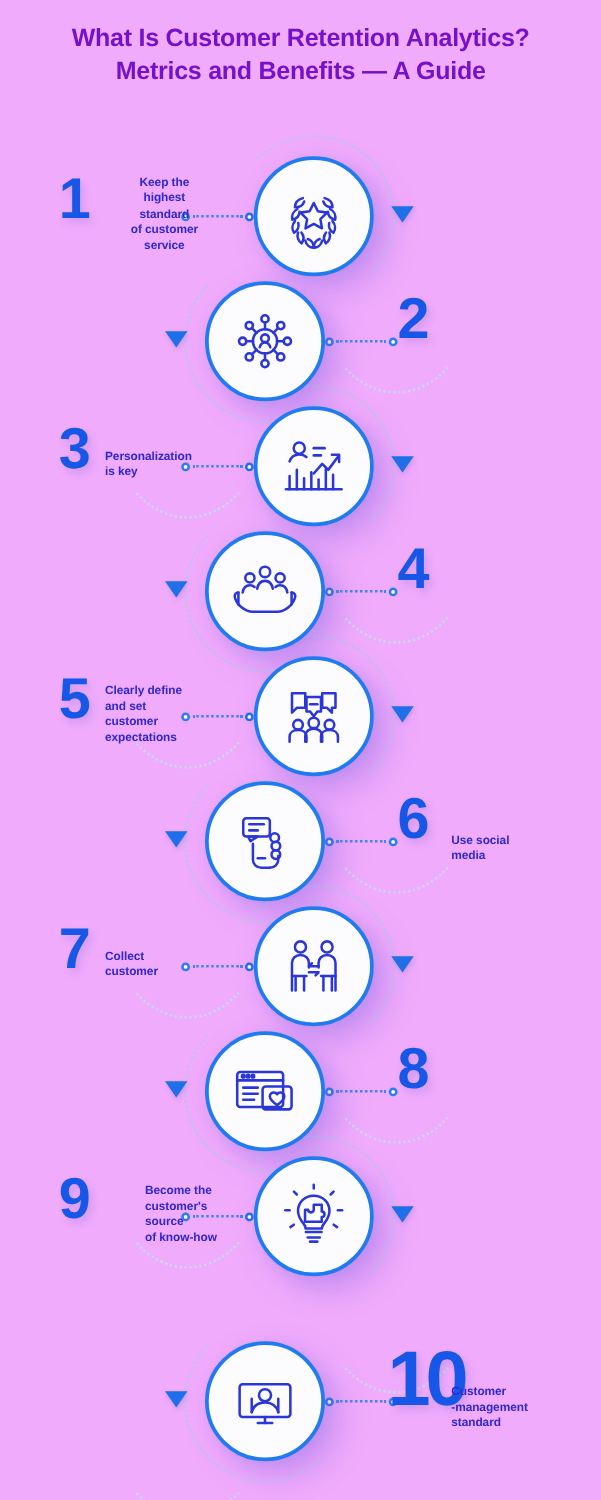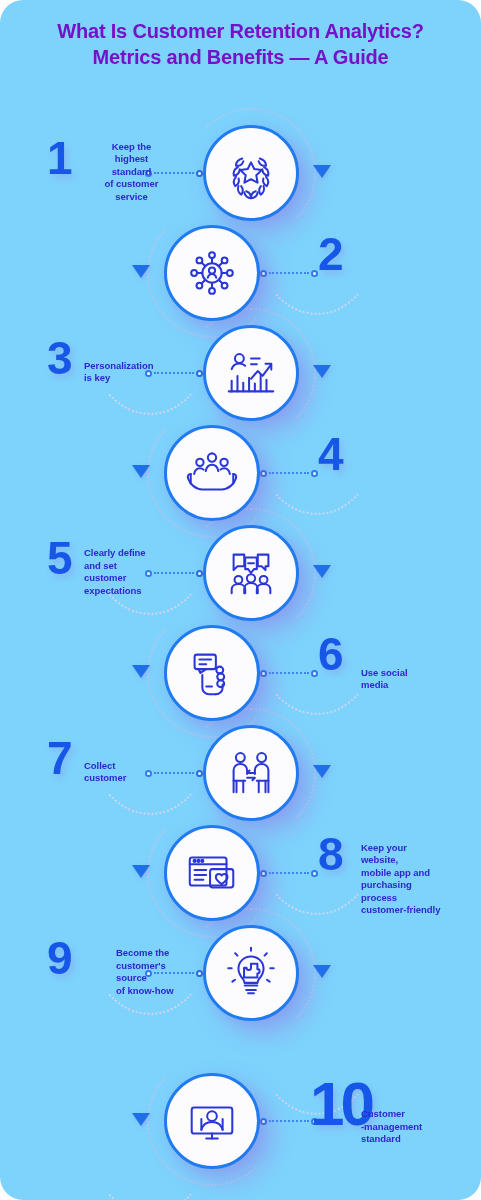--- a/index.html
+++ b/index.html
@@ -3,21 +3,21 @@
 <meta charset="utf-8">
 <style>
   html,body{margin:0;padding:0;}
   body{
     width:481px;height:1200px;
     background:#fdfdff;
     font-family:"Liberation Sans", sans-serif;
     overflow:hidden;
     position:relative;
   }
-  #page{position:relative;width:481px;height:1200px;overflow:hidden;background:#7dd3fc;border-radius:23px;}
+  #page{position:relative;width:481px;height:1200px;overflow:hidden;background:#f0abfc;}
 
   
   .title{
     position:absolute;top:18px;left:0;width:481px;
     text-align:center;
     color:#7411c9;
     font-weight:bold;
     font-size:20px;
     line-height:26px;
     letter-spacing:-0.2px;
@@ -359,28 +359,20 @@
    <rect x="28" y="26" width="24" height="19" rx="2.5"></rect>
    <path d="M40 41.5c-3.5-2.6-6-4.6-6-7.2 0-2 1.6-3.3 3.3-3.3 1.2 0 2.2 .6 2.7 1.5 .5-.9 1.5-1.5 2.7-1.5 1.7 0 3.3 1.3 3.3 3.3 0 2.6-2.5 4.6-6 7.2z"></path>
  </svg>
         </div>
         <div class="connector" style="left: 260px; width: 58px; top: 45px;">
           <span class="dot-fill"></span>
           <span class="dotline"></span>
           <span class="dot-open"></span>
         </div>
         <div class="num n-sm" style="left: 318px; top: 8px;">8</div>
-        <div class="label" style="left: 361px; width: 112px; top: 18.5px;">
-          <div>Keep your</div>
-          <div>website,</div>
-          <div>mobile app and</div>
-          <div>purchasing</div>
-          <div>process</div>
-          <div>customer-friendly</div>
-        </div>
         <div class="tri" style="left: 132px; top: 42px;"></div>
       </div>
       <div class="step" style="top: 923px;">
         <div class="glow" style="left: 207px; top: 6px;"></div>
         <div class="arc half-r" style="left: 186px; top: -15px;"></div>
         <div class="medallion" style="left: 203px; top: 2px;">
           <svg width="58" height="58" viewBox="0 0 60 60" stroke="#2b36d8" fill="none" stroke-width="2.1" stroke-linecap="round" stroke-linejoin="round">
    <path d="M30 13c-7.5 0-13 5.6-13 12.6 0 4.6 2.4 7.8 4.4 10.3 1.2 1.5 1.8 2.7 1.8 4.3h13.6c0-1.6 .6-2.8 1.8-4.3 2-2.5 4.4-5.7 4.4-10.3C43 18.6 37.5 13 30 13z"></path>
    <path d="M23.5 43h13"></path>
             <path d="M25 47.5h10"></path>

